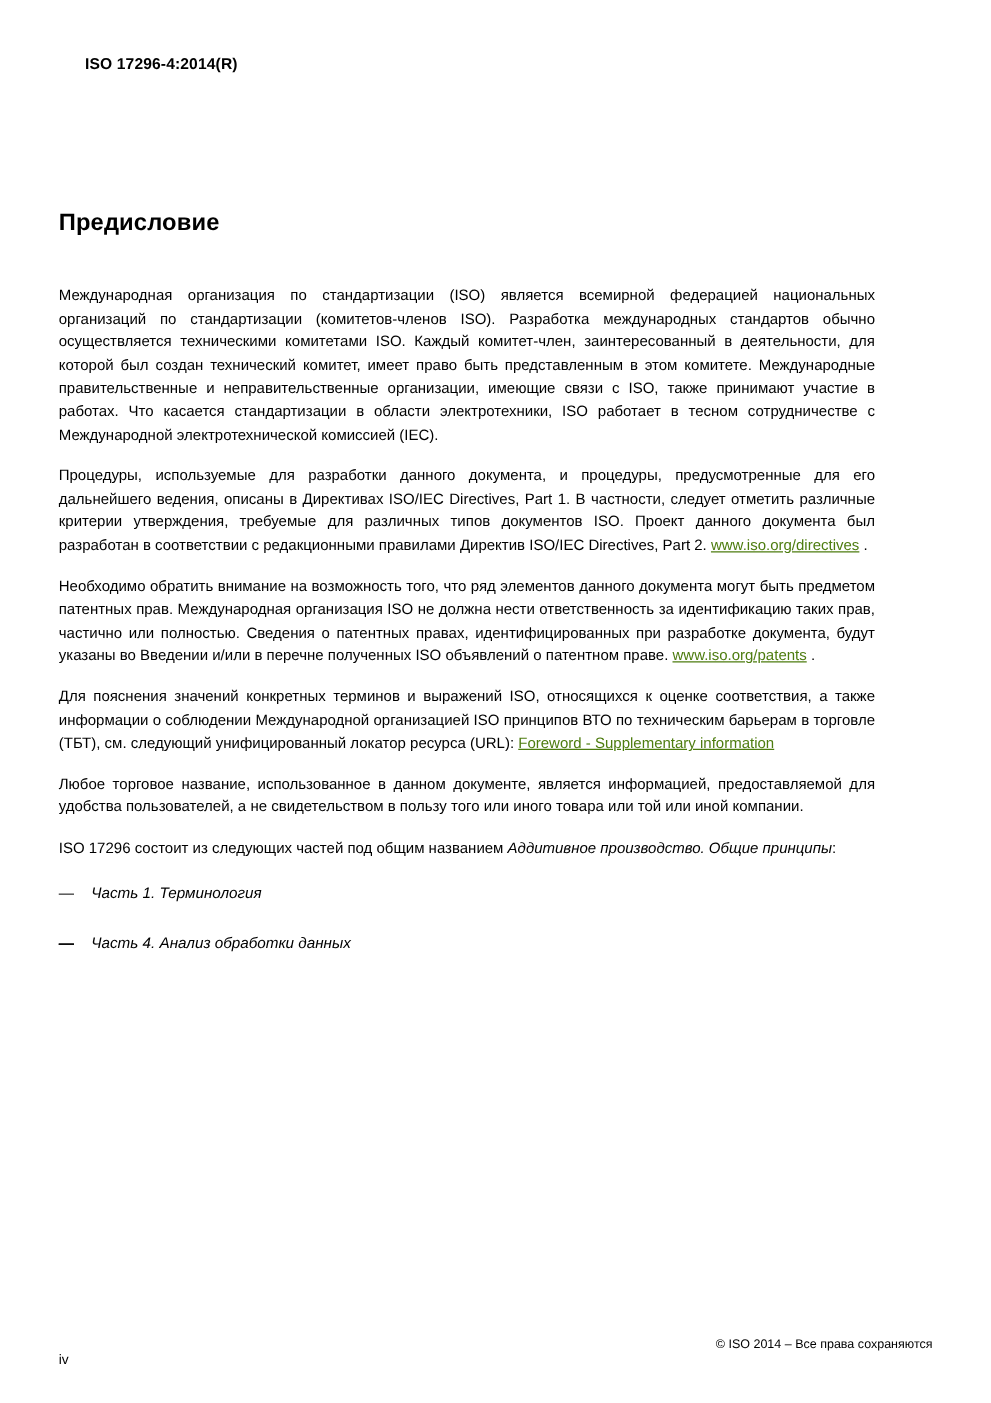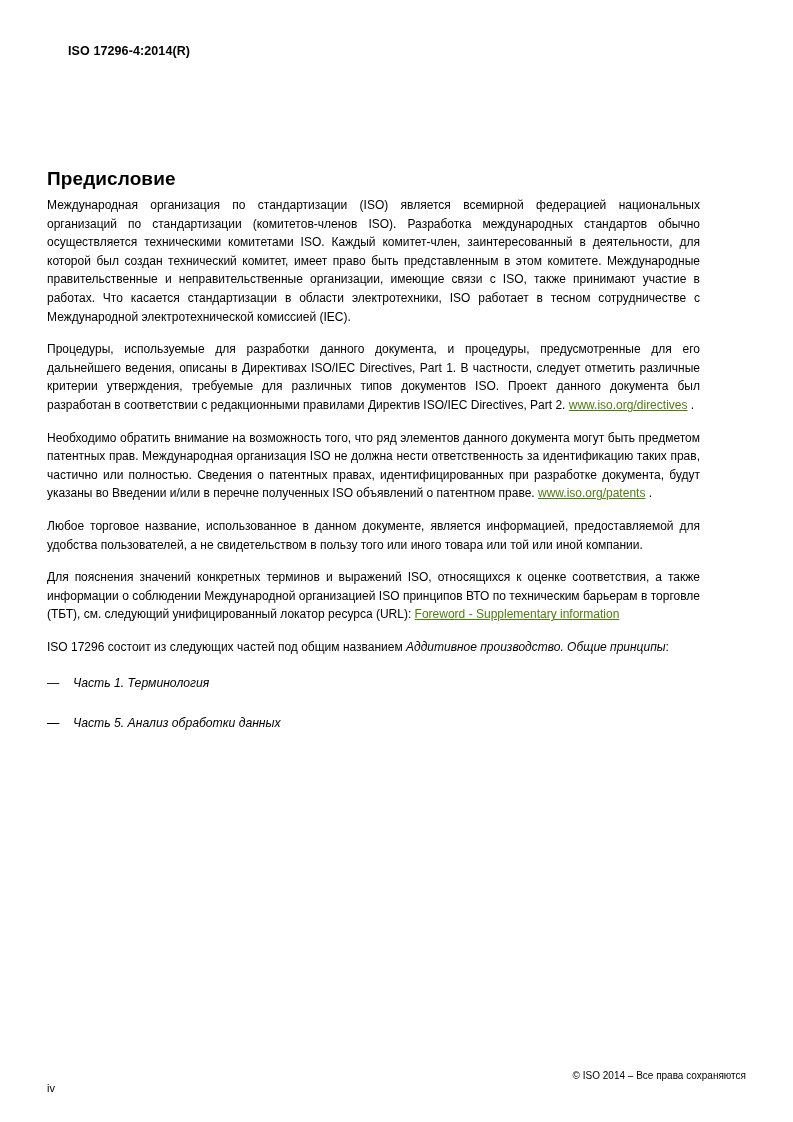--- a/index.html
+++ b/index.html
@@ -27,21 +27,21 @@
   }
   .content {
     position: absolute;
     left: 47px;
     top: 168px;
     width: 653px;
   }
   .page-title {
     font-size: 19px;
     font-weight: bold;
-    margin: 0 0 6px 0;
+    margin: 0 0 37px 0;
     letter-spacing: 0.1px;
   }
   p.para {
     margin: 0 0 14px 0;
     font-size: 12px;
     line-height: 18.6px;
     text-align: justify;
     text-justify: inter-word;
   }
   p.para.last-left {
@@ -104,32 +104,32 @@
   <div class="content">
 
     <h1 class="page-title">Предисловие</h1>
 
     <p class="para">Международная организация по стандартизации (ISO) является всемирной федерацией национальных организаций по стандартизации (комитетов-членов ISO). Разработка международных стандартов обычно осуществляется техническими комитетами ISO. Каждый комитет-член, заинтересованный в деятельности, для которой был создан технический комитет, имеет право быть представленным в этом комитете. Международные правительственные и неправительственные организации, имеющие связи с ISO, также принимают участие в работах. Что касается стандартизации в области электротехники, ISO работает в тесном сотрудничестве с Международной электротехнической комиссией (IEC).</p>
 
     <p class="para"><span>Процедуры, используемые для разработки данного документа, и процедуры, предусмотренные для его дальнейшего ведения, описаны в Директивах ISO/IEC Directives, Part 1. В частности, следует отметить различные критерии утверждения, требуемые для различных типов документов ISO. Проект данного документа был разработан в соответствии с редакционными правилами Директив ISO/IEC Directives, Part 2.</span> <span class="doclink">www.iso.org/directives</span> <span>.</span></p>
 
     <p class="para"><span>Необходимо обратить внимание на возможность того, что ряд элементов данного документа могут быть предметом патентных прав. Международная организация ISO не должна нести ответственность за идентификацию таких прав, частично или полностью. Сведения о патентных правах, идентифицированных при разработке документа, будут указаны во Введении и/или в перечне полученных ISO объявлений о патентном праве.</span> <span class="doclink">www.iso.org/patents</span> <span>.</span></p>
 
+    <p class="para"><span>Для пояснения значений конкретных терминов и выражений ISO, относящихся к оценке соответствия, а также информации о соблюдении Международной организацией ISO принципов ВТО по техническим барьерам в торговле (ТБТ), см. следующий унифицированный локатор ресурса (URL):</span> <span class="doclink">Foreword - Supplementary information</span></p>
+
     <p class="para">Любое торговое название, использованное в данном документе, является информацией, предоставляемой для удобства пользователей, а не свидетельством в пользу того или иного товара или той или иной компании.</p>
-
-    <p class="para"><span>Для пояснения значений конкретных терминов и выражений ISO, относящихся к оценке соответствия, а также информации о соблюдении Международной организацией ISO принципов ВТО по техническим барьерам в торговле (ТБТ), см. следующий унифицированный локатор ресурса (URL):</span> <span class="doclink">Foreword - Supplementary information</span></p>
 
 
     <p class="para"><span>ISO 17296 состоит из следующих частей под общим названием </span><span class="ital">Аддитивное производство. Общие принципы</span><span>:</span></p>
 
     <ul class="parts">
       <li><span class="dash">—</span><span>Часть 1. Терминология</span></li>
       <li><span class="dash">—</span></li>
       <li><span class="dash">—</span></li>
-      <li><span class="dash">—</span><span>Часть 5. Анализ обработки данных</span></li>
+      <li><span class="dash">—</span><span>Часть 4. Анализ обработки данных</span></li>
     </ul>
 
   </div>
 
   <div class="footer">
     <span class="page-num">iv</span>
     <span class="copyright">© ISO 2014 – Все права сохраняются</span>
   </div>
 
 </div>

